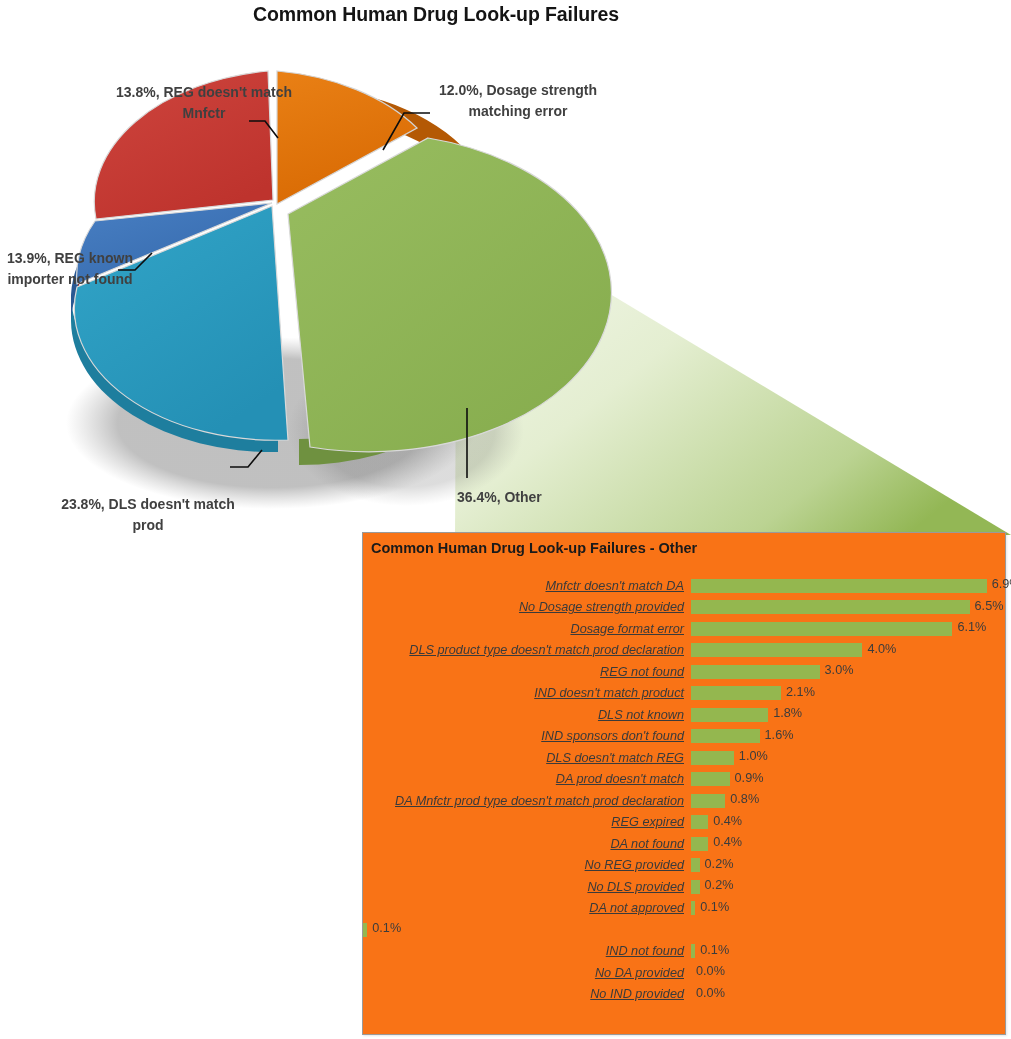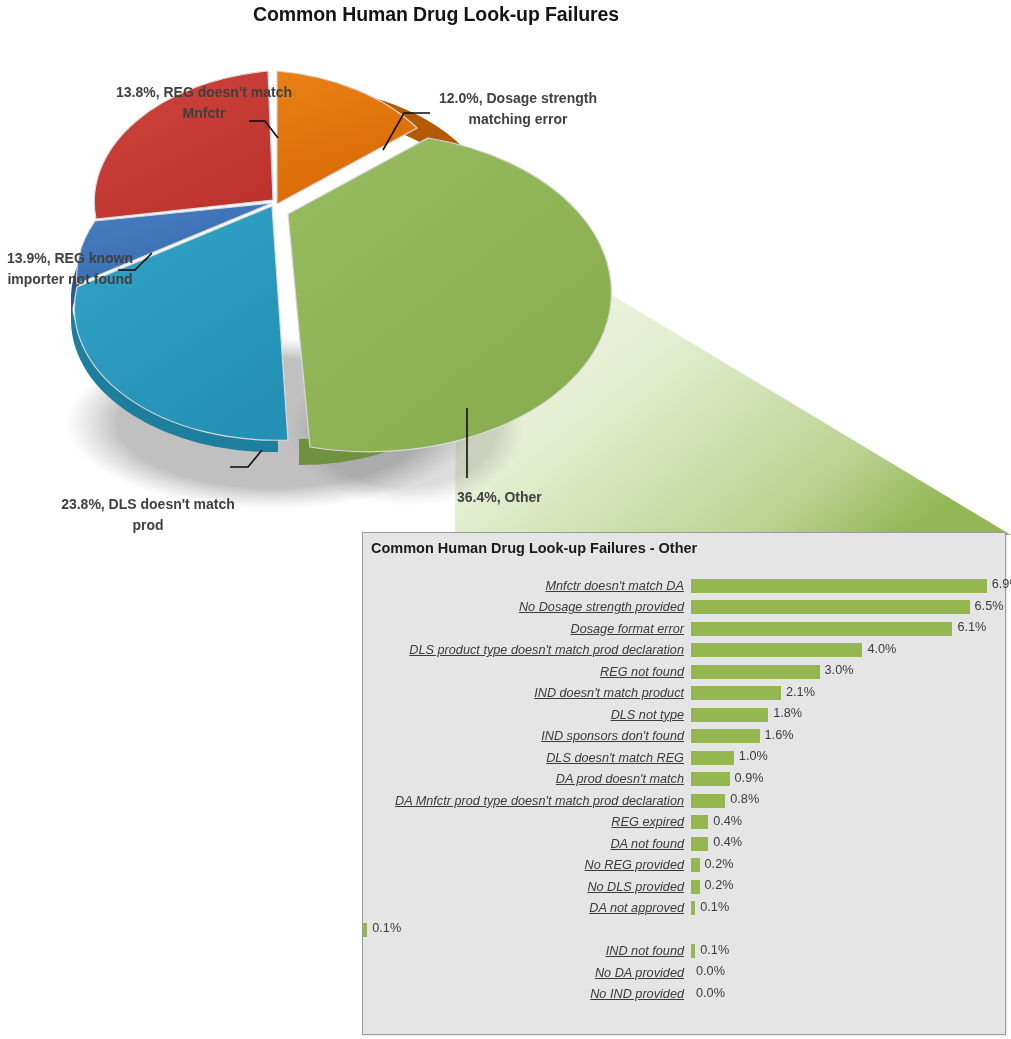--- a/index.html
+++ b/index.html
@@ -59,21 +59,20 @@
     font-weight: bold;
     line-height: 21px;
     color: #404040;
     white-space: pre-line;
   }
   #pie-label-dosage {
     left: 430px;
     top: 42px;
     width: 176px;
     text-align: center;
-    margin-top: 8px;
   }
   #pie-label-regmnfctr {
     left: 96px;
     top: 44px;
     width: 216px;
     text-align: center;
   }
   #pie-label-regimporter {
     left: 0px;
     top: 210px;
@@ -93,21 +92,21 @@
     text-align: left;
   }
 
   
   #detail-panel {
     position: absolute;
     left: 362px;
     top: 532px;
     width: 644px;
     height: 503px;
-    background: #e5e5e5;
+    background: #f97316;
     border: 1px solid #9a9a9a;
     box-sizing: border-box;
     box-shadow: 1px 1px 2px rgba(0,0,0,0.10);
   }
   #detail-title {
     position: absolute;
     left: 8px;
     top: 7px;
     font-size: 14.5px;
     font-weight: bold;
@@ -295,21 +294,21 @@
         </div>
       </div>
       <div class="bar-row">
         <div class="bar-cat">IND doesn't match product</div>
         <div class="bar-track">
           <div class="bar-fill" style="width: 90px; background: rgb(148, 183, 79);"></div>
           <div class="bar-val" style="left: 95px;">2.1%</div>
         </div>
       </div>
       <div class="bar-row">
-        <div class="bar-cat">DLS not type</div>
+        <div class="bar-cat">DLS not known</div>
         <div class="bar-track">
           <div class="bar-fill" style="width: 77.14px; background: rgb(148, 183, 79);"></div>
           <div class="bar-val" style="left: 82.14px;">1.8%</div>
         </div>
       </div>
       <div class="bar-row">
         <div class="bar-cat">IND sponsors don't found</div>
         <div class="bar-track">
           <div class="bar-fill" style="width: 68.57px; background: rgb(148, 183, 79);"></div>
           <div class="bar-val" style="left: 73.57px;">1.6%</div>

